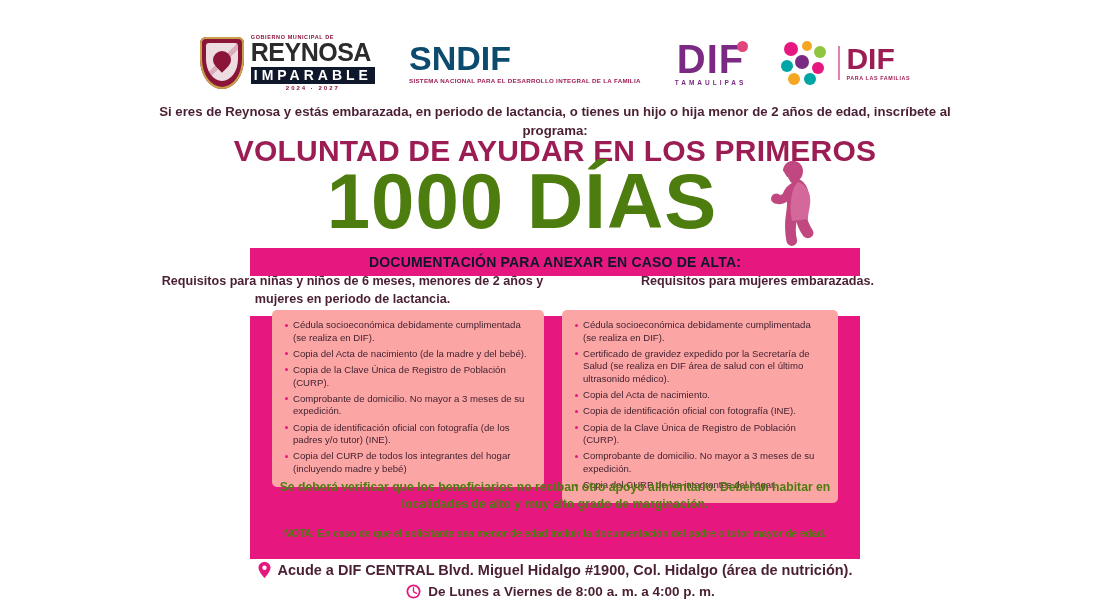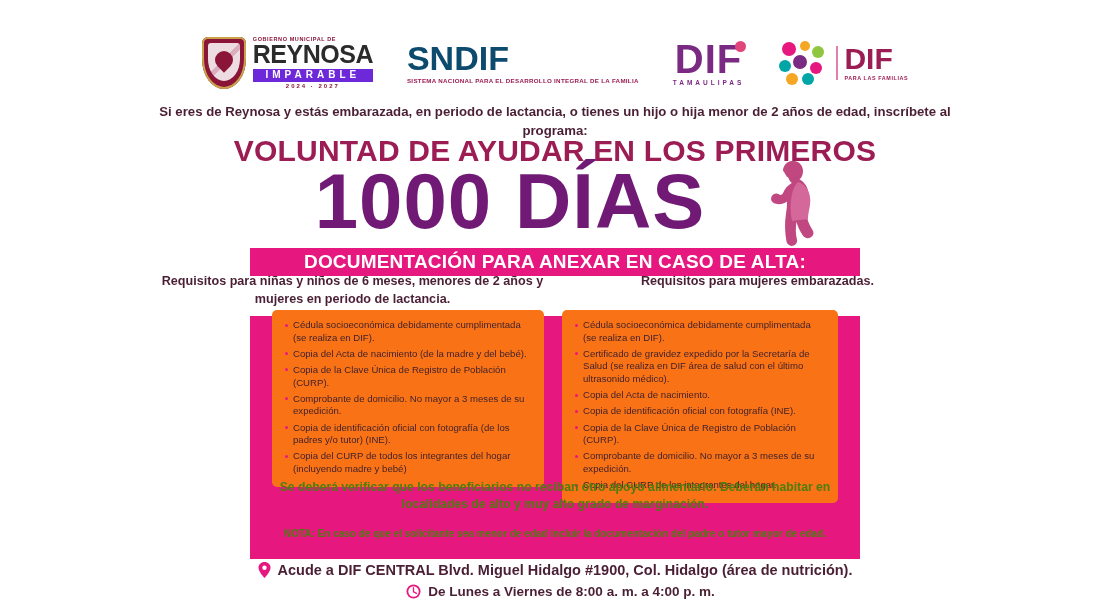--- a/index.html
+++ b/index.html
@@ -74,23 +74,23 @@
   }
   .reynosa-main {
     font-size: 25px;
     font-weight: bold;
     letter-spacing: -0.5px;
     color: #2b2b2b;
     line-height: .95;
   }
   .reynosa-bar {
     margin-top: 2px;
-    background: #6d28d9;
+    background: #0f172a;
     color: #fff;
-    font-size: 10px;
+    font-size: 14px;
     letter-spacing: 4px;
     font-weight: bold;
     padding: 1px 3px 2px 3px;
     text-align: center;
   }
   .reynosa-years {
     font-size: 6px;
     color: #8a1538;
     letter-spacing: 2px;
     margin-top: 1px;
@@ -184,26 +184,26 @@
     left: 120px; top: 110px;
     width: 870px;
     text-align: center;
     font-size: 30px;
     font-weight: bold;
     color: #9c1c54;
     letter-spacing: .2px;
   }
   .bignum {
     position: absolute;
-    left: 160px; top: 138px;
+    left: 172px; top: 138px;
     width: 700px;
     text-align: center;
     font-size: 78px;
     font-weight: bold;
-    color: #701a75;
+    color: #4d7c0f;
     letter-spacing: 1px;
     line-height: 1;
   }
 
   
   .mom {
     position: absolute;
     left: 735px; top: 135px;
     width: 90px; height: 95px;
   }
@@ -212,22 +212,22 @@
   .band {
     position: absolute;
     left: 250px; top: 224px;
     width: 610px; height: 28px;
     background: #e6187f;
     display: flex;
     align-items: center;
     justify-content: center;
   }
   .band-text {
-    color: #ffffff;
-    font-size: 19px;
+    color: #0f172a;
+    font-size: 14px;
     font-weight: bold;
     letter-spacing: .2px;
   }
 
   
   .pinkblock {
     position: absolute;
     left: 250px; top: 252px;
     width: 610px; height: 283px;
     background: #e6187f;
@@ -256,21 +256,21 @@
   
   .cards {
     position: absolute;
     left: 272px; top: 286px;
     width: 566px;
     display: flex;
     gap: 18px;
     align-items: flex-start;
   }
   .card {
-    background: #f97316;
+    background: #fca5a5;
     border-radius: 5px;
     padding: 9px 12px 11px 12px;
     box-sizing: border-box;
   }
   .card.left { width: 272px; }
   .card.right { width: 276px; }
   .card ul {
     margin: 0; padding: 0;
     list-style: none;
   }

